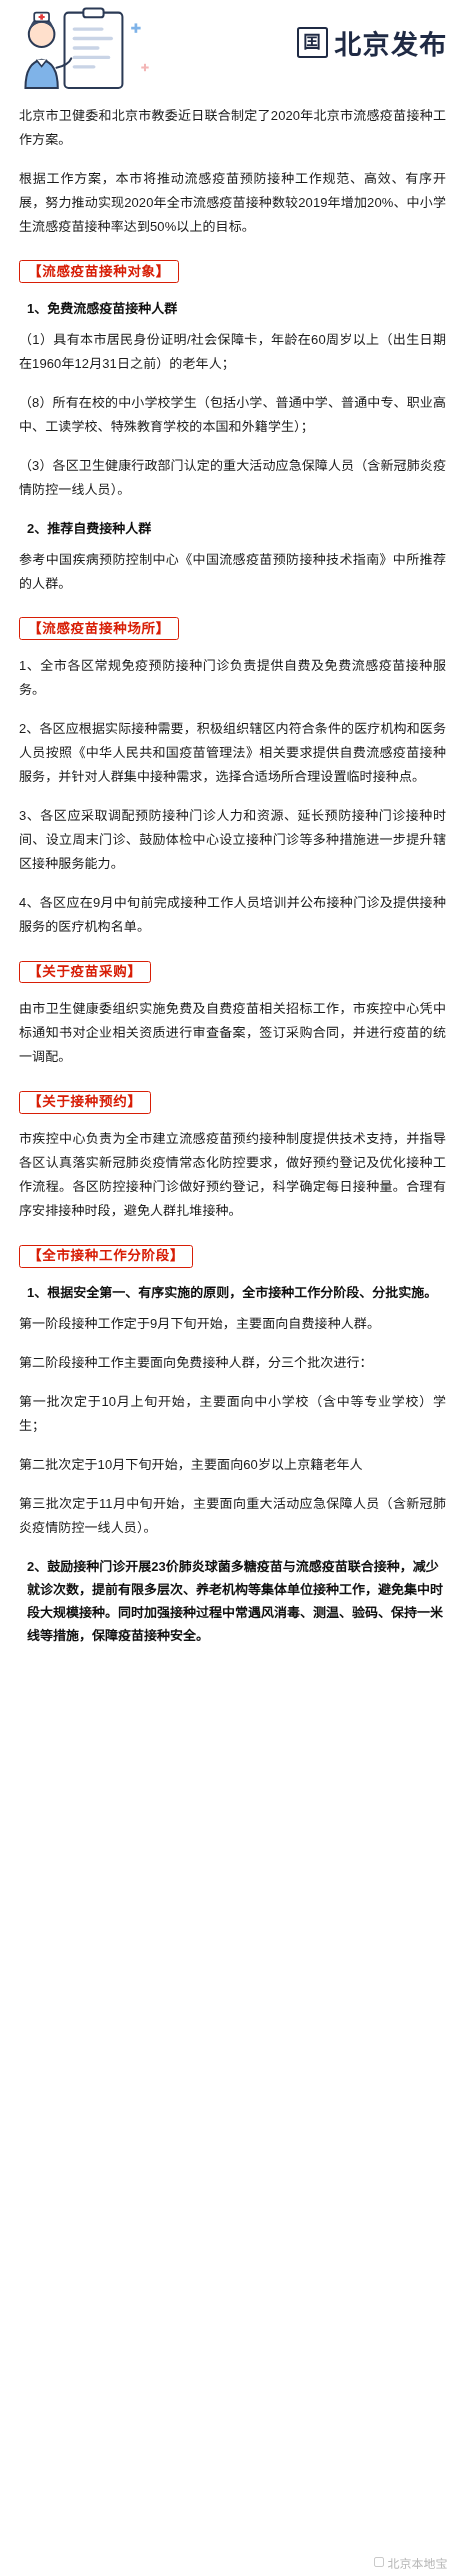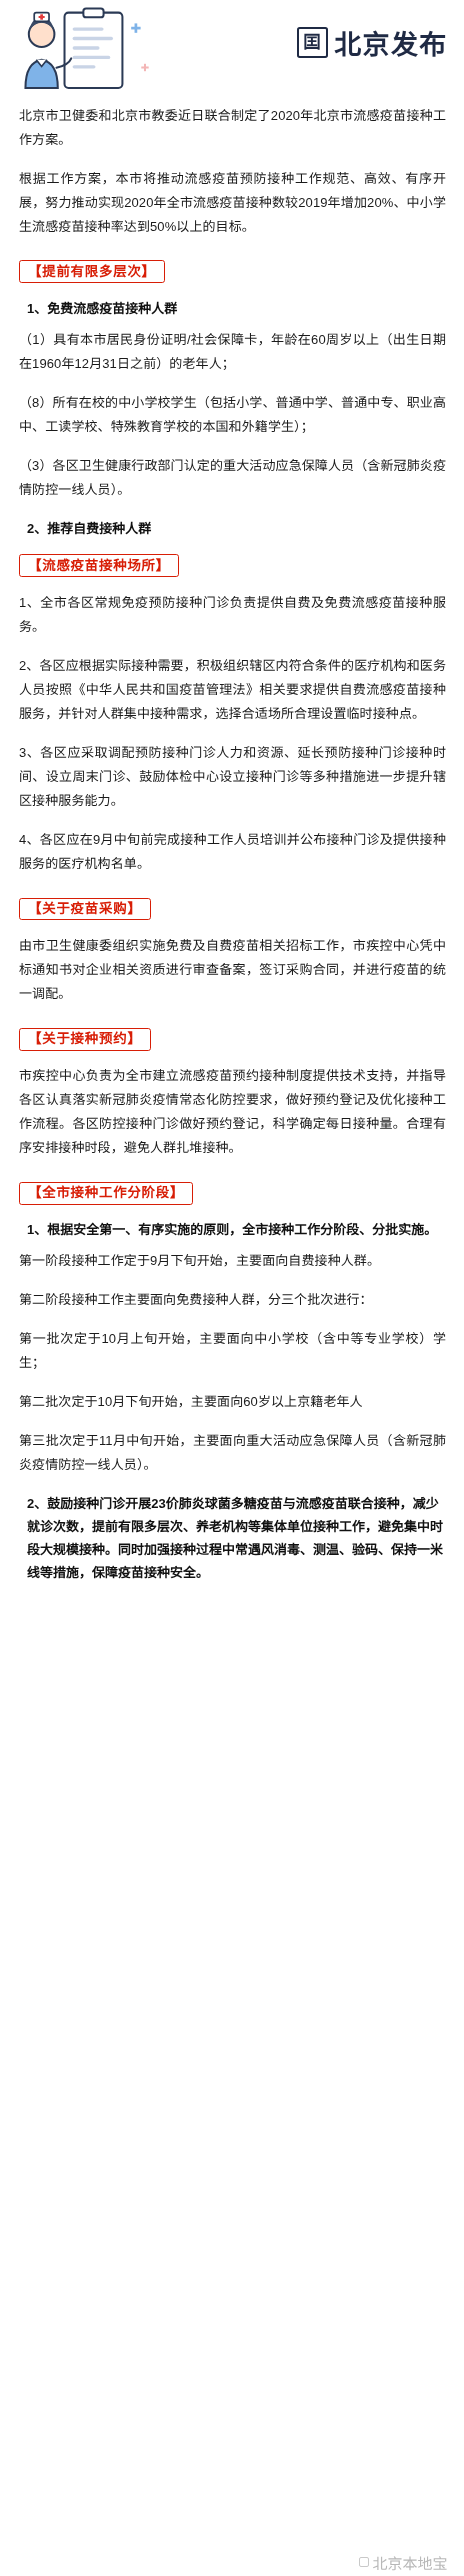--- a/index.html
+++ b/index.html
@@ -97,21 +97,21 @@
     color: #111111;
   }
   
   .footer {
     height: 28px;
     display: flex;
     align-items: center;
     justify-content: flex-end;
     padding-right: 17.5px;
     color: #b8b8b8;
-    font-size: 15px;
+    font-size: 12px;
     gap: 3.4px;
   }
   .footer-logo {
     width: 10px;
     height: 10px;
     border: 1px solid #c9c9c9;
     border-radius: 2px;
     display: inline-block;
   }
 </style>
@@ -156,26 +156,27 @@
       <span class="brand-text">北京发布</span>
     </div>
   </div>
 
   <div class="content">
 
     <p class="para">北京市卫健委和北京市教委近日联合制定了2020年北京市流感疫苗接种工作方案。</p>
     <p class="para">根据工作方案，本市将推动流感疫苗预防接种工作规范、高效、有序开展，努力推动实现2020年全市流感疫苗接种数较2019年增加20%、中小学生流感疫苗接种率达到50%以上的目标。</p>
 
     
-    <h2 class="section">【提前有限多层次】</h2>
+    <h2 class="section">【流感疫苗接种对象】</h2>
     <h3 class="subhead">1、免费流感疫苗接种人群</h3>
     <p class="para">（1）具有本市居民身份证明/社会保障卡，年龄在60周岁以上（出生日期在1960年12月31日之前）的老年人；</p>
     <p class="para">（8）所有在校的中小学校学生（包括小学、普通中学、普通中专、职业高中、工读学校、特殊教育学校的本国和外籍学生）；</p>
     <p class="para">（3）各区卫生健康行政部门认定的重大活动应急保障人员（含新冠肺炎疫情防控一线人员）。</p>
     <h3 class="subhead">2、推荐自费接种人群</h3>
+    <p class="para">参考中国疾病预防控制中心《中国流感疫苗预防接种技术指南》中所推荐的人群。</p>
 
     
     <h2 class="section">【流感疫苗接种场所】</h2>
     <p class="para">1、全市各区常规免疫预防接种门诊负责提供自费及免费流感疫苗接种服务。</p>
     <p class="para">2、各区应根据实际接种需要，积极组织辖区内符合条件的医疗机构和医务人员按照《中华人民共和国疫苗管理法》相关要求提供自费流感疫苗接种服务，并针对人群集中接种需求，选择合适场所合理设置临时接种点。</p>
     <p class="para">3、各区应采取调配预防接种门诊人力和资源、延长预防接种门诊接种时间、设立周末门诊、鼓励体检中心设立接种门诊等多种措施进一步提升辖区接种服务能力。</p>
     <p class="para">4、各区应在9月中旬前完成接种工作人员培训并公布接种门诊及提供接种服务的医疗机构名单。</p>
 
     
     <h2 class="section">【关于疫苗采购】</h2>

